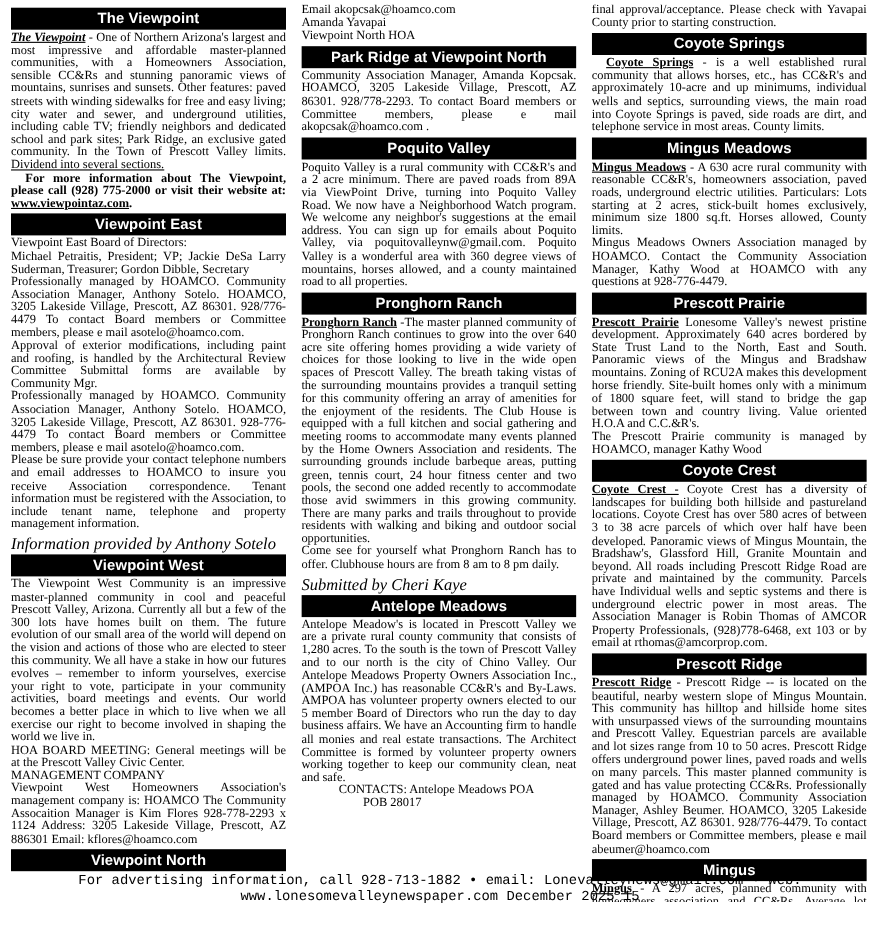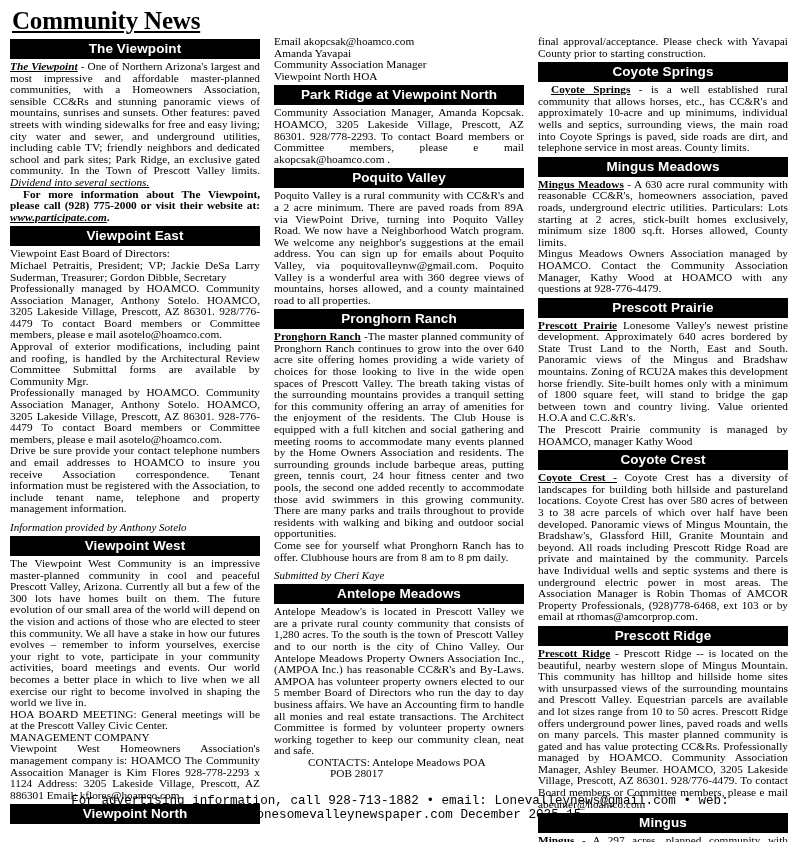--- a/index.html
+++ b/index.html
@@ -64,32 +64,32 @@
   p.body {
     font-size: 11.3px;
     line-height: 11.6px;
     margin: 0 0 0 0;
     text-align: justify;
     text-justify: inter-word;
     hyphens: auto;
   }
   p.body.indent { text-indent: 13px; }
   .bu { font-weight: bold; text-decoration: underline; }
-  .u { text-decoration: underline; font-style: italic; }
+  .u { text-decoration: underline; }
   .biu { font-weight: bold; font-style: italic; text-decoration: underline; }
   p.center-bold {
     font-size: 11.3px;
     line-height: 11.6px;
     font-weight: bold;
     text-align: justify;
     text-indent: 13px;
     margin: 0;
   }
   p.credit {
-    font-size: 11px;
+    font-size: 15px;
     line-height: 12px;
     font-style: italic;
     margin: 6px 0 2px 0;
   }
   .contacts {
     font-size: 11.3px;
     line-height: 11.6px;
     margin: 0;
     padding-left: 34px;
   }
@@ -105,46 +105,44 @@
     font-size: 12.6px;
     line-height: 14px;
     font-family: Liberation Mono, monospace;
   }
 </style>
 </head>
 <body>
 
 <div class="page">
 
-  <div class="masthead">Community News</div>
 
   <div class="columns">
     <div class="col col1">
         <div class="secbar">The Viewpoint</div>
         <p class="body"><span class="biu">The Viewpoint</span><span> - One of Northern Arizona's largest and most impressive and affordable master-planned communities, with a Homeowners Association, sensible CC&amp;Rs and stunning panoramic views of mountains, sunrises and sunsets. Other features: paved streets with winding sidewalks for free and easy living; city water and sewer, and underground utilities, including cable TV; friendly neighbors and dedicated school and park sites; Park Ridge, an exclusive gated community. In the Town of Prescott Valley limits. </span><span class="u">Dividend into several sections.</span></p>
-        <p class="center-bold"><span>For more information about The Viewpoint, please call (928) 775-2000 or visit their website at: </span><span class="u">www.participate.com</span><span>.</span></p>
+        <p class="center-bold"><span>For more information about The Viewpoint, please call (928) 775-2000 or visit their website at: </span><span class="u">www.viewpointaz.com</span><span>.</span></p>
         <div class="secbar">Viewpoint East</div>
         <p class="body"><span>Viewpoint East Board of Directors:</span></p>
         <p class="body"><span>Michael Petraitis, President; VP; Jackie DeSa Larry Suderman, Treasurer; Gordon Dibble, Secretary</span></p>
         <p class="body"><span>Professionally managed by HOAMCO. Community Association Manager, Anthony Sotelo.  HOAMCO, 3205 Lakeside Village, Prescott, AZ 86301.  928/776-4479 To contact Board members or Committee members, please e mail asotelo@hoamco.com.</span></p>
         <p class="body"><span>Approval of exterior modifications, including paint and roofing, is handled by the Architectural Review Committee Submittal forms are available by Community Mgr.</span></p>
         <p class="body"><span>Professionally managed by HOAMCO. Community Association Manager, Anthony Sotelo.  HOAMCO, 3205 Lakeside Village, Prescott, AZ 86301.  928-776-4479 To contact Board members or Committee members, please e mail  asotelo@hoamco.com.</span></p>
-        <p class="body"><span>Drive be sure provide your contact telephone numbers and email addresses to HOAMCO to insure you receive Association correspondence.  Tenant information must be registered with the Association, to include tenant name, telephone and property management information.</span></p>
+        <p class="body"><span>Please be sure provide your contact telephone numbers and email addresses to HOAMCO to insure you receive Association correspondence.  Tenant information must be registered with the Association, to include tenant name, telephone and property management information.</span></p>
         <p class="credit">Information provided by Anthony Sotelo</p>
         <div class="secbar">Viewpoint West</div>
         <p class="body"><span>The Viewpoint West Community is an impressive master-planned community in cool and peaceful Prescott Valley, Arizona.  Currently all but a few of the 300 lots have homes built on them.  The future evolution of our small area of the world will depend on the vision and actions of those who are elected to steer this community.  We all have a stake in how our futures evolves – remember to inform yourselves, exercise your right to vote, participate in your community activities, board meetings and events.  Our world becomes a better place in which to live when we all exercise our right to become involved in shaping the world we live in.</span></p>
         <p class="body"><span>HOA BOARD MEETING:  General meetings will be at the Prescott Valley Civic Center.</span></p>
         <p class="body"><span>MANAGEMENT COMPANY</span></p>
         <p class="body"><span>Viewpoint West Homeowners Association's management company is:  HOAMCO The Community Assocaition Manager is Kim Flores 928-778-2293 x 1124 Address: 3205 Lakeside Village, Prescott, AZ 886301 Email: kflores@hoamco.com</span></p>
         <div class="secbar">Viewpoint North</div>
       </div>
     <div class="col col2">
         <p class="body"><span>Email akopcsak@hoamco.com</span></p>
         <p class="body"><span>Amanda Yavapai</span></p>
-        <p class="body"><span>Community Association Manager</span></p>
         <p class="body"><span>Viewpoint North HOA</span></p>
         <div class="secbar">Park Ridge at Viewpoint North</div>
         <p class="body"><span>Community Association Manager, Amanda Kopcsak. HOAMCO, 3205 Lakeside Village, Prescott, AZ 86301. 928/778-2293. To contact Board members or Committee members, please e mail akopcsak@hoamco.com .</span></p>
         <div class="secbar">Poquito Valley</div>
         <p class="body"><span>Poquito Valley is a rural community with CC&amp;R's and a 2 acre minimum.  There are paved roads from 89A via ViewPoint Drive, turning into Poquito Valley Road.  We now have a Neighborhood Watch program.  We welcome any neighbor's suggestions   at the email address. You can sign up for emails about Poquito Valley,  via poquitovalleynw@gmail.com.  Poquito Valley is a wonderful area with 360 degree views of mountains, horses allowed, and a county maintained road to all properties.</span></p>
         <div class="secbar">Pronghorn Ranch</div>
         <p class="body"><span class="bu">Pronghorn Ranch</span><span> -The master planned community of Pronghorn Ranch continues to grow into the over 640 acre site offering homes providing a wide variety of choices for those looking to live in the wide open spaces of Prescott Valley. The breath taking vistas of the surrounding mountains provides a tranquil setting for this community offering an array of amenities for the enjoyment of the residents. The Club House is equipped with a full kitchen and social gathering and meeting rooms to accommodate many events planned by the Home Owners Association and residents. The surrounding grounds include barbeque areas, putting green, tennis court, 24 hour fitness center and two pools, the second one added recently to accommodate those avid swimmers in this growing community. There are many parks and trails throughout to provide residents with walking and biking and outdoor social opportunities.</span></p>
         <p class="body"><span>Come see for yourself what Pronghorn Ranch has to offer. Clubhouse hours are from 8 am to 8 pm daily.</span></p>
         <p class="credit">Submitted by Cheri Kaye</p>
         <div class="secbar">Antelope Meadows</div>

